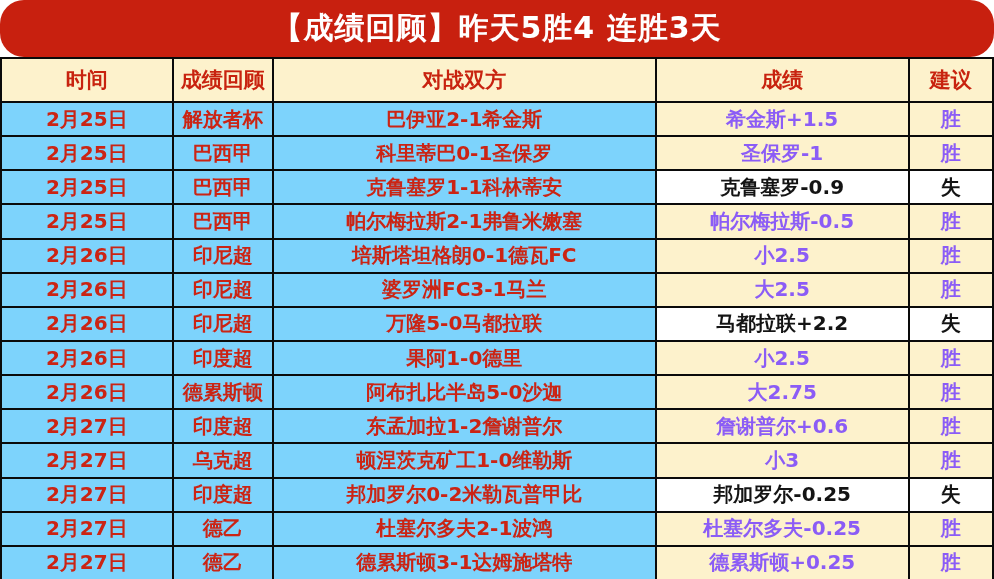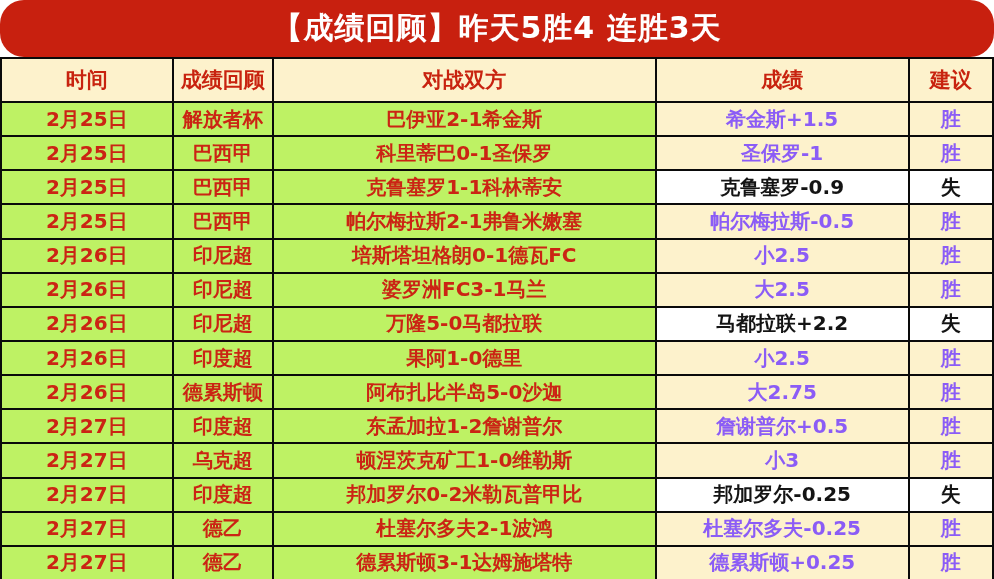--- a/index.html
+++ b/index.html
@@ -49,21 +49,21 @@
   table.results thead tr { height: 44px; padding-left: 28px; }
   table.results tbody tr { height: 34.15px; }
 
   table.results th {
     background: #fdf2cc;
     color: #c8230f;
     font-size: 21px;
     font-weight: 700;
   }
   td.cell-date, td.cell-league, td.cell-match {
-    background: #bef264;
+    background: #7dd3fc;
     color: #cb2414;
     font-size: 20px;
     font-weight: 700;
   }
   td.cell-win {
     background: #fdf2cc;
     color: #8b5cf6;
     font-size: 20px;
     font-weight: 700;
   }
@@ -159,21 +159,21 @@
         <td class="cell-date">2月26日</td>
         <td class="cell-league">德累斯顿</td>
         <td class="cell-match">阿布扎比半岛5-0沙迦</td>
         <td class="cell-win">大2.75</td>
         <td class="cell-win">胜</td>
       </tr>
       <tr>
         <td class="cell-date">2月27日</td>
         <td class="cell-league">印度超</td>
         <td class="cell-match">东孟加拉1-2詹谢普尔</td>
-        <td class="cell-win">詹谢普尔+0.5</td>
+        <td class="cell-win">詹谢普尔+0.6</td>
         <td class="cell-win">胜</td>
       </tr>
       <tr>
         <td class="cell-date">2月27日</td>
         <td class="cell-league">乌克超</td>
         <td class="cell-match">顿涅茨克矿工1-0维勒斯</td>
         <td class="cell-win">小3</td>
         <td class="cell-win">胜</td>
       </tr>
       <tr>

